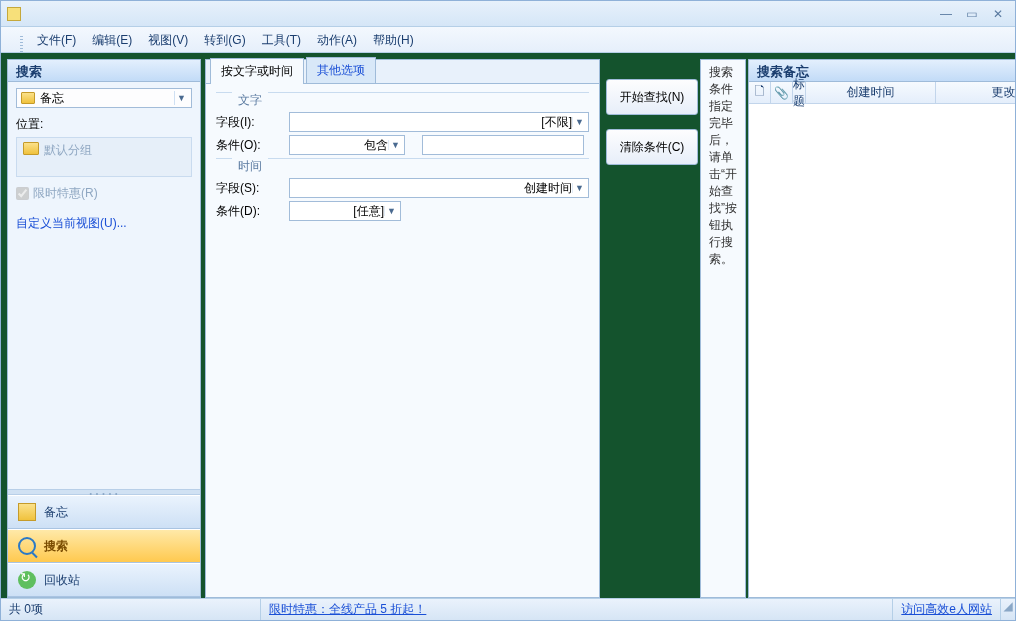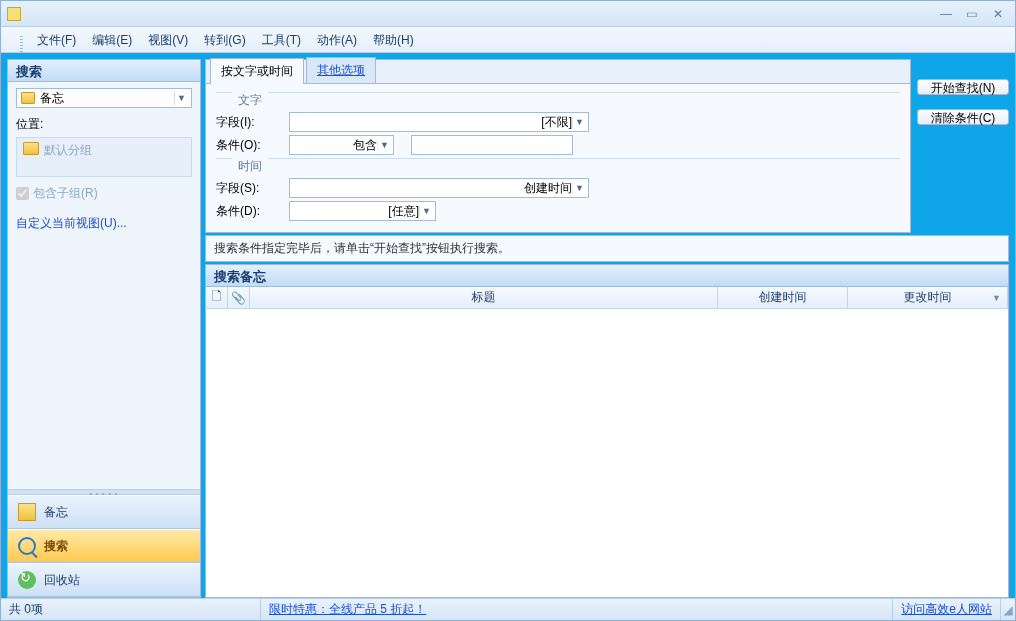--- a/index.html
+++ b/index.html
@@ -53,21 +53,21 @@
 }
 .menubar .menuitem {
   padding: 3px 8px;
   color: #1b3e6f;
   cursor: pointer;
   text-decoration: none;
 }
 .body {
   flex: 1;
   display: flex;
-  background: #0ea5e9;
+  background: #14532d;
   padding: 6px 6px 0 6px;
   gap: 4px;
   min-height: 0;
 }
 .leftcol {
   width: 194px;
   display: flex;
   flex-direction: column;
   border: 1px solid #9fbbd9;
   background: #eef5fd;
@@ -157,21 +157,21 @@
 .nav-btn .nicon { width: 18px; height: 18px; }
 .nicon.doc { background: linear-gradient(#fbe18a, #f0c23d); border: 1px solid #c59b2a; }
 .nicon.mag { border: 2px solid #2b79c6; border-radius: 50%; position: relative; }
 .nicon.mag::after { content:""; position:absolute; width:7px; height:2px; background:#2b79c6; transform: rotate(45deg); bottom:-3px; right:-4px; }
 .nicon.rec { border-radius:50%; background:#5fbf5f; position:relative; }
 .nicon.rec::after { content:"↻"; color:#fff; font-size:13px; position:absolute; top:-1px; left:2px; }
 
 .rightcol {
   flex: 1;
   display: flex;
-  flex-direction: column;
+  flex-direction: row;
   gap: 2px;
   min-width: 0;
 }
 .search-area {
   display: flex;
   gap: 6px;
 }
 .criteria-box {
   flex: 1;
   border: 1px solid #9fbbd9;
@@ -187,21 +187,21 @@
 }
 .tab {
   padding: 4px 10px;
   border: 1px solid #9fbbd9;
   border-bottom: none;
   margin-right: 2px;
   cursor: pointer;
   font-size: 12px;
 }
 .tab.active { background: #f6fafe; color: #000; position: relative; top: 1px; }
-.tab.inactive { background: #d8e8f8; color: #1a4fd6; text-decoration: underline; }
+.tab.inactive { background: #d8e8f8; color: #1a4fd6; }
 .criteria-body { padding: 6px 10px 8px 10px; }
 .sec-line {
   display: flex; gap: 6px; color: #5a7aa0;
   margin: 2px 0;
 }
 .sec-line .hr { flex:1; height:1px; background:#c8dbef; }
 .form-row {
   display: flex; align-items: center; gap: 17px; margin: 3px 0;
 }
 .form-row .flabel { width: 56px; color:#000; }
@@ -221,21 +221,21 @@
   padding: 0 5px;
   outline: none;
   font-family: inherit;
   font-size: 12px;
 }
 .side-btns {
   display: flex; flex-direction: column; gap: 14px;
   padding-top: 20px;
 }
 .btn {
-  width: 92px; height: 16px;
+  width: 92px; height: 36px;
   background: linear-gradient(#fdfdfe, #e7eef9);
   border: 1px solid #9fbbd9;
   border-radius: 3px;
   cursor: pointer;
   font-family: inherit;
   font-size: 12px;
 }
 .hint-bar {
   border: 1px solid #9fbbd9;
   background: #f6fafe;
@@ -266,21 +266,21 @@
 .th.icon { width: 22px; }
 .th.title { flex: 1; }
 .th.created { width: 130px; }
 .th.modified { width: 160px; }
 .th .sort { font-size: 9px; color:#6d8cb0; position:absolute; right:6px; }
 .table-body { flex:1; background:#fff; overflow:auto; }
 .statusbar {
   height: 22px;
   background: linear-gradient(#eaf2fc, #d6e5f5);
   border-top: 1px solid #b5cfe7;
-  display: flex; align-items: center;
+  display: flex; align-items: flex-start;
   font-size: 12px;
   color: #1b3e6f;
 }
 .statusbar .sb-cell { padding: 0 8px; border-right: 1px solid #b5cfe7; height:100%; display:flex; align-items:center; }
 .statusbar .promo { color:#1a4fd6; text-decoration: underline; cursor:pointer; }
 .statusbar .grip-r { width:14px; text-align:center; color:#8aa7c6; }
 </style>
 </head>
 <body>
 
@@ -313,21 +313,21 @@
         <span class="dd">▼</span>
       </div>
 
       <span class="label">位置:</span>
       <div class="group-box">
         <span class="folder-icon"></span>
         <span>默认分组</span>
       </div>
       <label class="chk-row" style="color:#8fa7c2;">
         <input type="checkbox" checked="" disabled="" style="">
-        <span>包含子组(R)</span>
+        <span>限时特惠(R)</span>
       </label>
       <div style="height:10px"></div>
       <a class="link">自定义当前视图(U)...</a>
     </div>
     <div class="splitter-h">• • • • •</div>
     <div class="nav-buttons">
       <div class="nav-btn normal">
         <span class="nicon doc"></span>
         <span>备忘</span>
       </div>
@@ -357,41 +357,41 @@
             </div>
           <div class="form-row">
             <span class="flabel">字段(I):</span>
             <div class="combo" style="width:300px">
               <span>[不限]</span>
                 <span class="dd">▼</span>
             </div>
           </div>
           <div class="form-row">
             <span class="flabel">条件(O):</span>
-            <div class="combo" style="width:105px">
+            <div class="combo" style="width:116px">
               <span>包含</span>
                 <span class="dd">▼</span>
             </div>
             <input class="tinput" style="width: 162px;" value="">
           </div>
           <div class="sec-line">
               <span class="hr" style="flex:0 0 16px"></span>
               <span>时间</span>
               <span class="hr"></span>
             </div>
           <div class="form-row">
             <span class="flabel">字段(S):</span>
             <div class="combo" style="width:300px">
               <span>创建时间</span>
                 <span class="dd">▼</span>
             </div>
           </div>
           <div class="form-row">
             <span class="flabel">条件(D):</span>
-            <div class="combo" style="width:147px">
+            <div class="combo" style="width:112px">
               <span>[任意]</span>
                 <span class="dd">▼</span>
             </div>
           </div>
         </div>
       </div>
       <div class="side-btns">
         <button class="btn">开始查找(N)</button>
         <button class="btn">清除条件(C)</button>
       </div>

